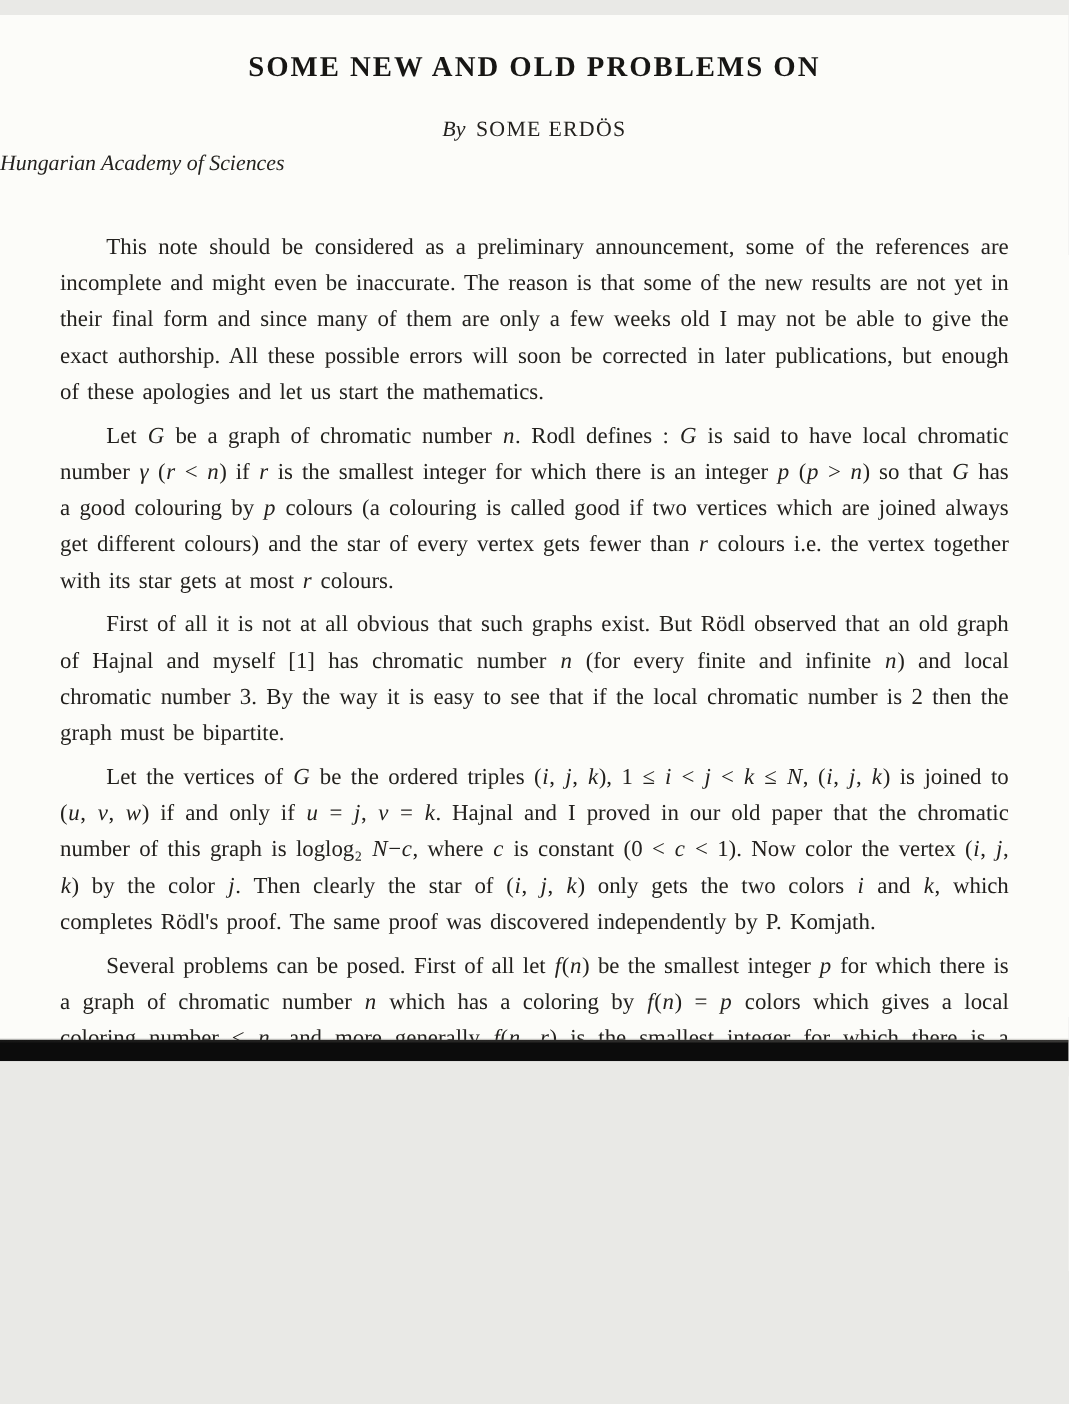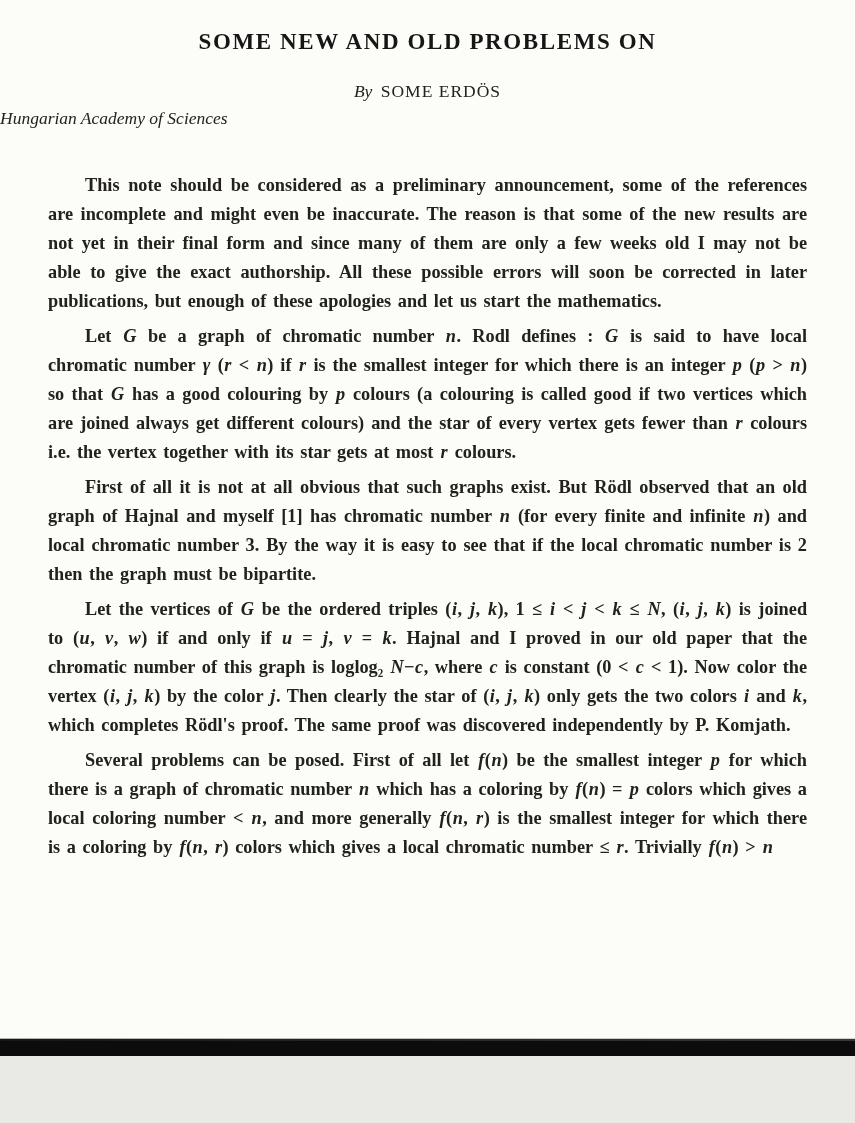--- a/index.html
+++ b/index.html
@@ -3,22 +3,22 @@
 <meta charset="utf-8">
 <style>
   html, body {
     margin: 0;
     padding: 0;
     background: #e9e9e6;
   }
   .page {
     position: relative;
     width: 855px;
-    height: 1056px;
-    margin: 0 auto;
+    height: 837px;
+    margin: 12px auto;
     background: #fcfcf9;
     overflow: hidden;
     box-sizing: border-box;
     font-family: "Liberation Serif", "DejaVu Serif", serif;
     color: #211f1c;
   }
   .title {
     margin: 0;
     padding-top: 26px;
     text-align: center;
@@ -56,21 +56,20 @@
     margin: 40px 48px 0 48px;
     text-align: justify;
     font-size: 18.3px;
     line-height: 29px;
     word-spacing: 2px;
     color: #23211e;
   }
   .article-body p {
     margin: 0 0 6px 0;
     text-indent: 37px;
-    font-weight: bold;
   }
   .article-body p i {
     font-style: italic;
     padding: 0 0.5px;
   }
   .scan-edge {
     position: absolute;
     left: 0;
     right: 0;
     bottom: 0;

